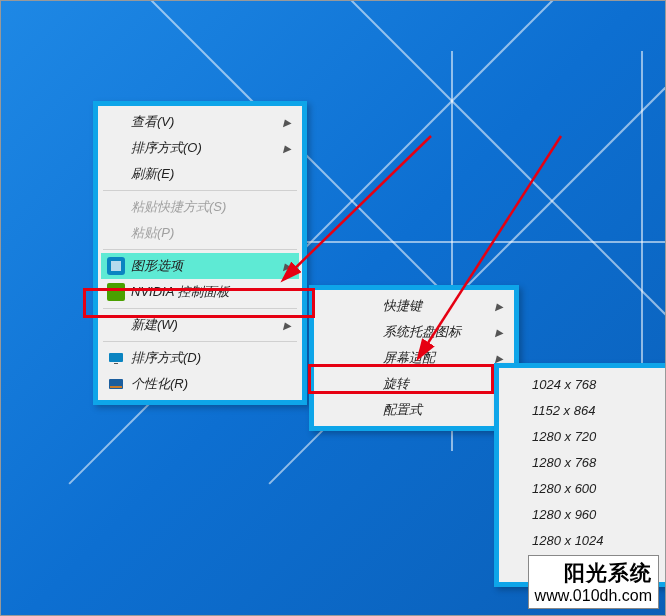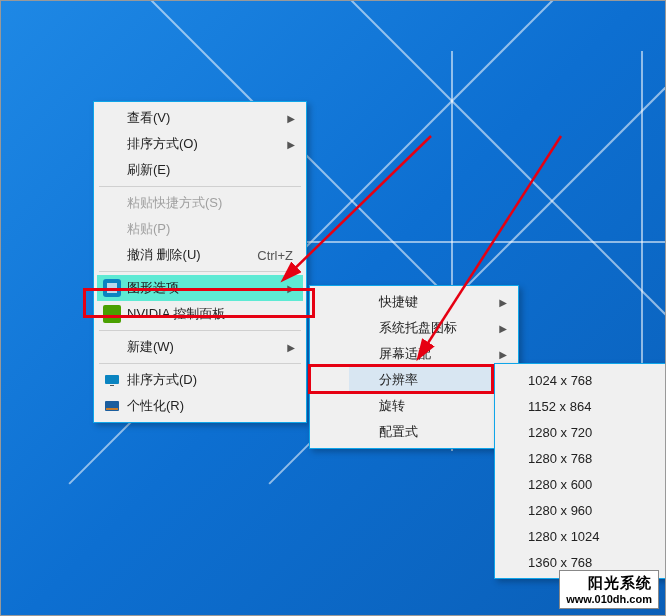--- a/index.html
+++ b/index.html
@@ -21,24 +21,25 @@
 .diag2 { position: absolute; width: 2px; height: 800px; background: rgba(255,255,255,0.55); transform: rotate(-45deg); left: 350px; top: -200px; }
 .diag3 { position: absolute; width: 2px; height: 800px; background: rgba(255,255,255,0.55); transform: rotate(45deg); left: 550px; top: -200px; }
 .diag4 { position: absolute; width: 2px; height: 800px; background: rgba(255,255,255,0.55); transform: rotate(-45deg); left: 550px; top: -200px; }
 .hv1 { position: absolute; width: 600px; height: 2px; background: rgba(255,255,255,0.55); left: 200px; top: 240px; }
 .hv2 { position: absolute; width: 2px; height: 400px; background: rgba(255,255,255,0.55); left: 450px; top: 50px; }
 .hv3 { position: absolute; width: 2px; height: 400px; background: rgba(255,255,255,0.55); left: 640px; top: 50px; }
 
 .context-menu {
   position: absolute;
   background: #f0f0f0;
-  border: 1px solid #0ea5e9;
+  border: 5px solid #0ea5e9;
   box-shadow: 3px 3px 6px rgba(0,0,0,0.25);
   padding: 3px;
   min-width: 210px;
+  font-style: italic;
 }
 .menu-item {
   display: flex;
   align-items: center;
   height: 26px;
   padding: 0 24px 0 30px;
   position: relative;
   cursor: default;
   color: #222;
 }
@@ -82,22 +83,22 @@
 .watermark {
   position: absolute;
   right: 6px;
   bottom: 6px;
   text-align: right;
   color: #000;
   background: #fff;
   padding: 3px 6px;
   border: 1px solid #888;
 }
-.watermark .big { font-size: 15px; font-weight: 700; letter-spacing: 1px; }
-.watermark .url { font-size: 11px; font-weight: 700; }
+.watermark .big { font-size: 21px; font-weight: 700; letter-spacing: 1px; }
+.watermark .url { font-size: 16px; font-weight: 400; }
 </style>
 </head>
 <body>
 
 <div class="bg-lines">
   <div class="diag1"></div>
     <div class="diag2"></div>
   <div class="diag3"></div>
     <div class="diag4"></div>
   <div class="hv1"></div>
@@ -117,24 +118,20 @@
   <div class="menu-item">
     <span>刷新(E)</span>
   </div>
   <div class="separator"></div>
   <div class="menu-item disabled">
     <span>粘贴快捷方式(S)</span>
   </div>
   <div class="menu-item disabled">
     <span>粘贴(P)</span>
   </div>
-  <div class="menu-item">
-    <span>撤消 删除(U)</span>
-    <span class="shortcut">Ctrl+Z</span>
-  </div>
   <div class="separator"></div>
   <div class="menu-item" style="background:#5eead4;">
     <span class="icon icon-intel">
       <svg viewBox="0 0 12 12">
           <rect x="1" y="1" width="10" height="10" fill="#fff" opacity="0.7"></rect>
         </svg>
     </span>
     <span>图形选项</span>
     <span class="arrow">▶</span>
   </div>
@@ -172,24 +169,20 @@
   <div class="menu-item">
     <span>快捷键</span>
     <span class="arrow">▶</span>
   </div>
   <div class="menu-item">
     <span>系统托盘图标</span>
     <span class="arrow">▶</span>
   </div>
   <div class="menu-item">
     <span>屏幕适配</span>
-    <span class="arrow">▶</span>
-  </div>
-  <div class="menu-item" style="background:#d8e6f2;">
-    <span>分辨率</span>
     <span class="arrow">▶</span>
   </div>
   <div class="menu-item">
     <span>旋转</span>
     <span class="arrow">▶</span>
   </div>
   <div class="menu-item">
     <span>配置式</span>
     <span class="arrow">▶</span>
   </div>

